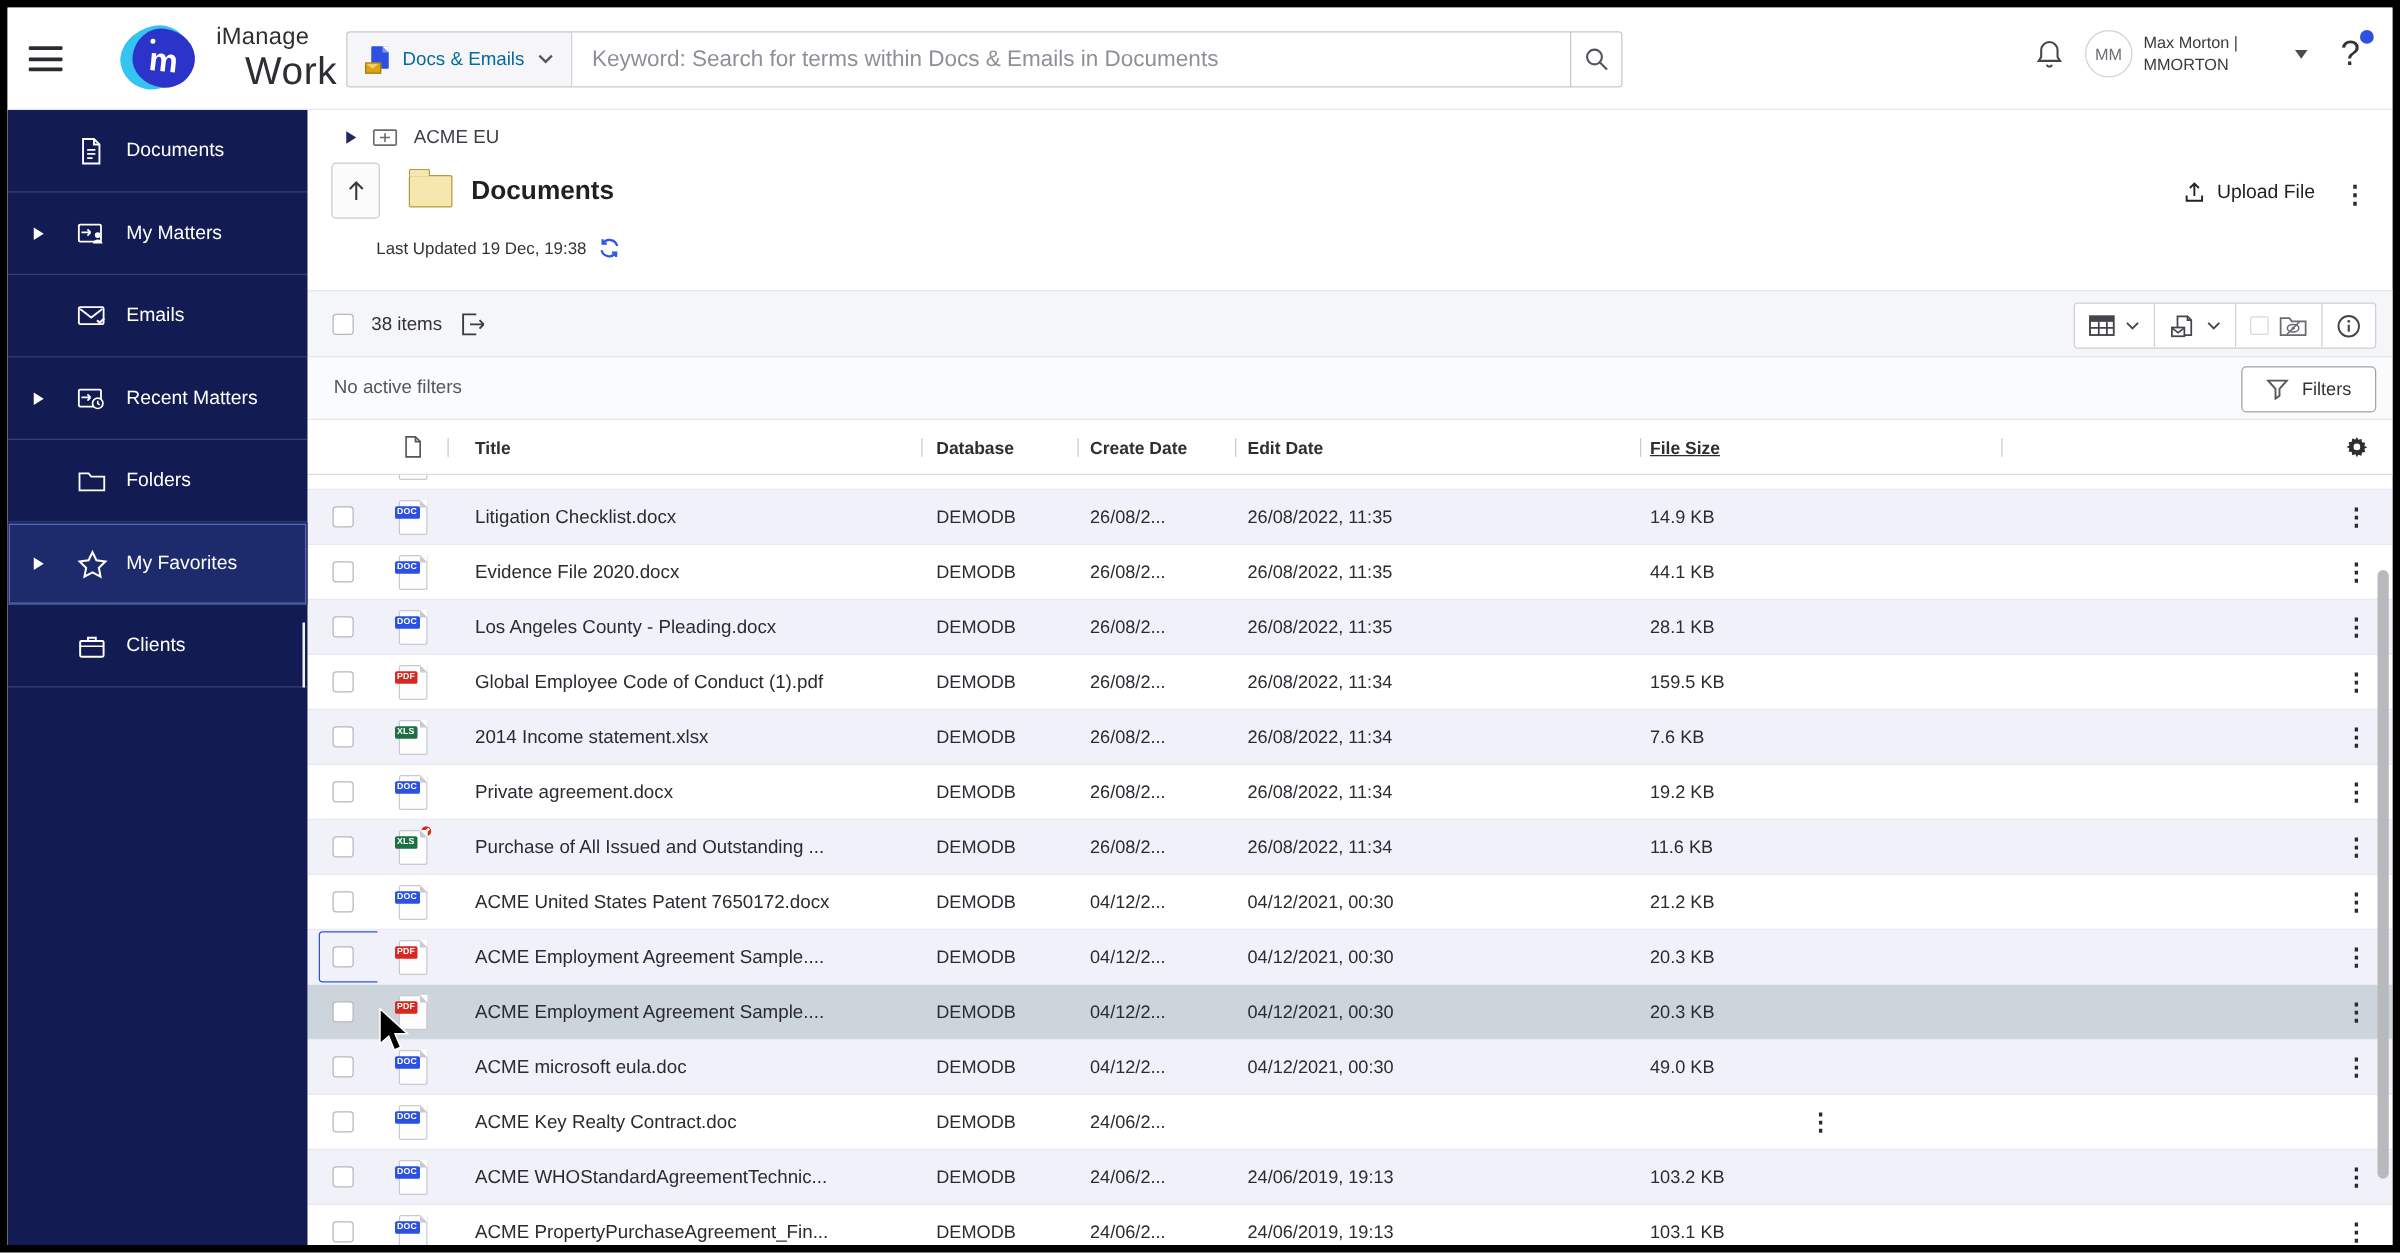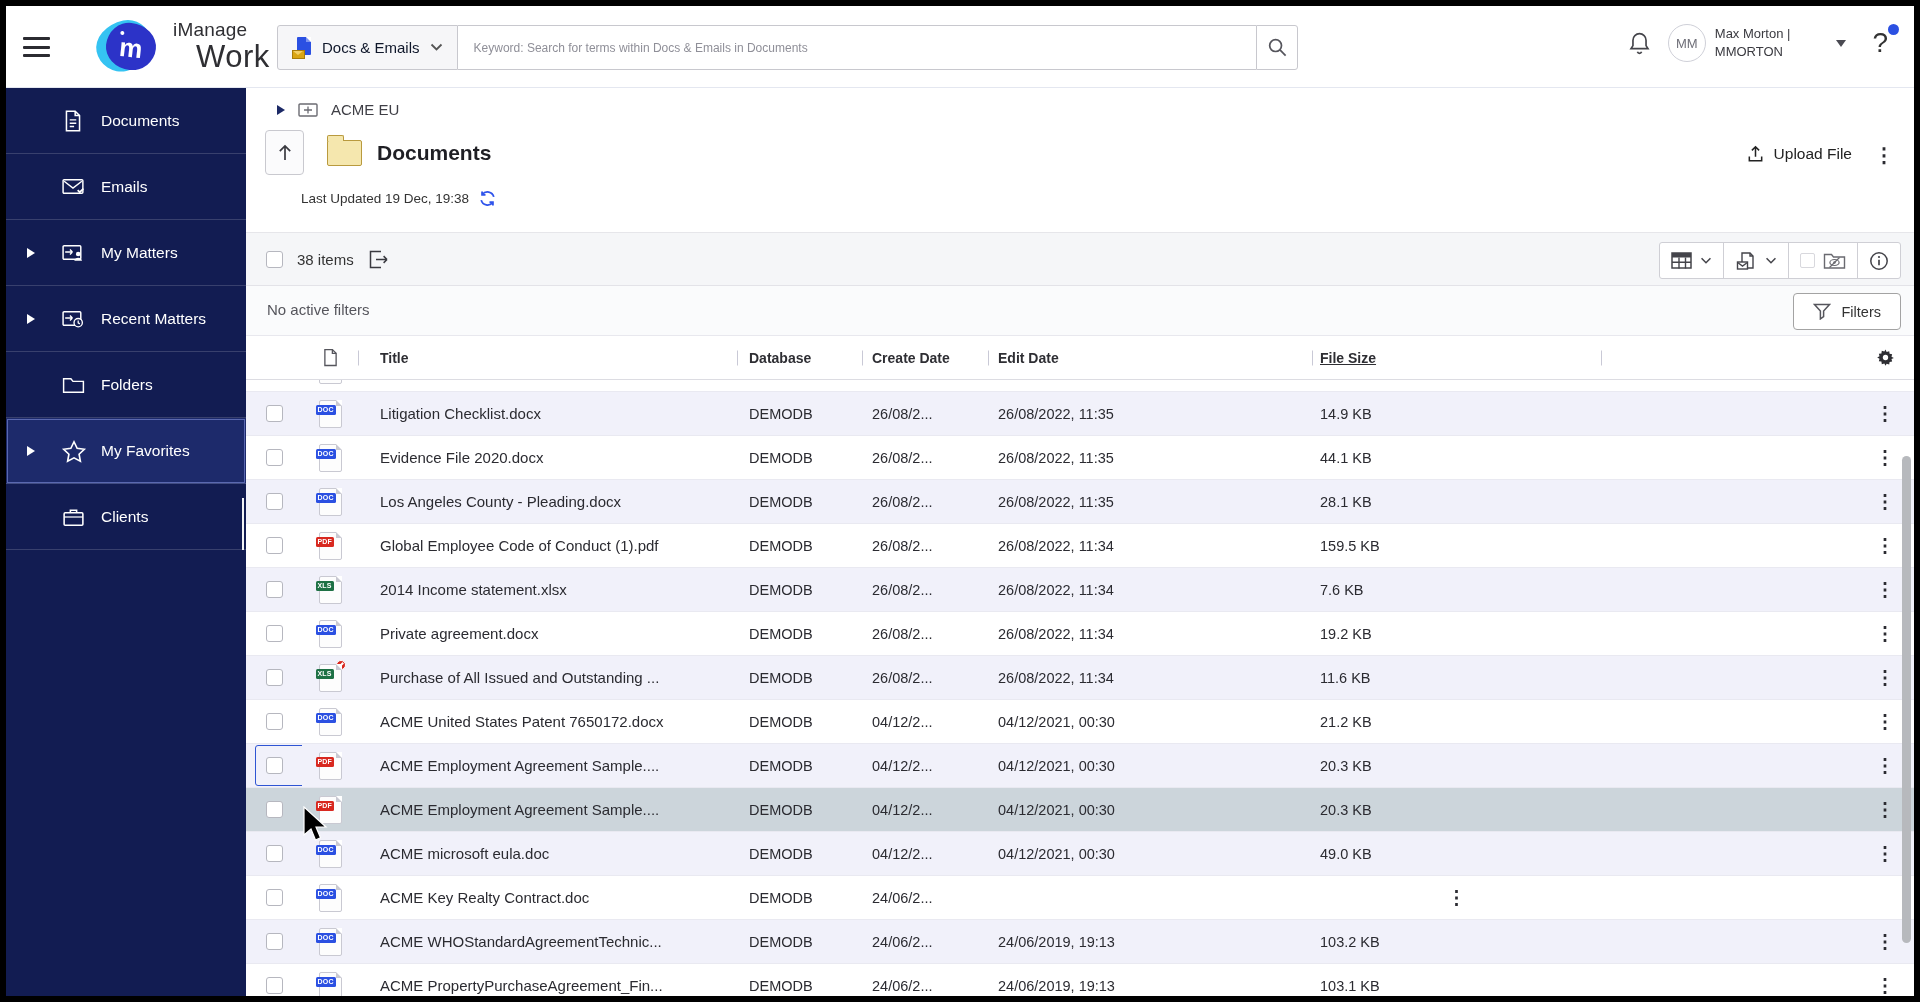--- a/index.html
+++ b/index.html
@@ -23,31 +23,31 @@
                 display:flex; align-items:center; justify-content:center; }
   .blob-front .mono { color:#fff; font-size:26px; font-weight:bold; margin-top:4px; }
   .blob-front .mdot { position:absolute; left:13px; top:9px; width:4px; height:4px; background:#fff; border-radius:50%; }
   .logo-text { line-height:1; color:#2f2f33; }
   .logo-text .l1 { font-size:19px; letter-spacing:.2px; }
   .logo-text .l2 { font-size:31px; margin-top:2px; letter-spacing:.5px;margin-left:23px; }
   
   .search { position:absolute; left:271px; top:19px; height:45px; width:1021px; display:flex; }
   .scope { display:flex; align-items:center; gap:10px; padding:0 14px; background:#f6f6f8;
            border:1px solid #c8c8ce; border-radius:3px 0 0 3px; cursor:pointer; }
-  .scope-label { font-size:15px; color:#0f172a; white-space:nowrap; }
+  .scope-label { font-size:15px; color:#0369a1; white-space:nowrap; }
   .de-icon { position:relative; width:20px; height:22px; }
   .de-icon .pg { position:absolute; left:5px; top:0; width:14px; height:18px; background:#2b50e2; border-radius:1px; }
   .de-icon .pg:after { content:""; position:absolute; right:0; top:0; border-style:solid;
                        border-width:0 5px 5px 0; border-color:#fff #fff #7e94ef #7e94ef; }
   .de-icon .env { position:absolute; left:0; bottom:0; width:13px; height:9px; background:#d9a514;
                   border:1px solid #a87c0a; }
   .de-icon .env:after { content:""; position:absolute; left:0; top:0; border-left:5.5px solid transparent;
                         border-right:5.5px solid transparent; border-top:4px solid #f3cf66; }
   .search-input { flex:1; border:1px solid #c8c8ce; border-left:none; border-right:none;
-                  font-family:"Liberation Sans",sans-serif; font-size:12px; padding:4px 16px; color:#333; outline:none; }
+                  font-family:"Liberation Sans",sans-serif; font-size:18px; padding:4px 16px; color:#333; outline:none; }
   .search-input::placeholder { color:#8f8f98; }
   .search-btn { width:42px; background:#fff; border:1px solid #c8c8ce; border-radius:0 3px 3px 0;
                 display:flex; align-items:center; justify-content:center; cursor:pointer; }
   .top-right { position:absolute; right:26px; top:18px; display:flex; align-items:center; }
   .bell { margin-right:16px; cursor:pointer; }
   .avatar { width:38px; height:38px; border-radius:50%; border:1px solid #cfd0d8; background:#fff;
             display:flex; align-items:center; justify-content:center; font-size:13px; color:#6f6f78; }
   .user-block { margin-left:9px; font-size:13px; color:#3a3a40; line-height:1.35; }
   .user-caret { margin-left:46px; width:0; height:0; border-left:5.5px solid transparent;
                 border-right:5.5px solid transparent; border-top:7px solid #4a4a52; cursor:pointer; }
@@ -210,40 +210,40 @@
     <span class="sicon">
       <svg width="24" height="24" viewBox="0 0 22 22">
           <path d="M5 2h8l4 4v14H5z" fill="none" stroke="#fff" stroke-width="1.4"></path>
           <path d="M13 2v4h4" fill="none" stroke="#fff" stroke-width="1.4"></path>
           <path d="M8 10h6M8 13h6M8 16h4" stroke="#fff" stroke-width="1.3"></path>
         </svg>
     </span>
       <span class="slabel">Documents</span>
   </div>
   <div class="side-item">
-    <span class="sicon">
-      <svg width="25" height="24" viewBox="0 0 24 22">
-          <rect x="2" y="4" width="19" height="13" rx="1" fill="none" stroke="#fff" stroke-width="1.4"></rect>
-          <path d="M3 5.5l8.5 6.5L20 5.5" fill="none" stroke="#fff" stroke-width="1.4"></path>
-          <path d="M16 14l2 2 3.5-3.5" fill="none" stroke="#fff" stroke-width="1.6"></path>
-        </svg>
-    </span>
-      <span class="slabel">Emails</span>
-  </div>
-  <div class="side-item">
     <span class="arrow"></span>
     <span class="sicon">
       <svg width="25" height="24" viewBox="0 0 24 22">
           <rect x="2" y="4" width="17" height="13" rx="1" fill="none" stroke="#fff" stroke-width="1.4"></rect>
           <path d="M4 10h7m0 0l-2.4-2.4M11 10l-2.4 2.4" stroke="#fff" stroke-width="1.3" fill="none"></path>
           <circle cx="16.5" cy="12" r="2.2" fill="#fff"></circle>
           <path d="M12.8 18.5c.4-2 1.9-3 3.7-3s3.3 1 3.7 3z" fill="#fff"></path>
         </svg>
     </span>
       <span class="slabel">My Matters</span>
+  </div>
+  <div class="side-item">
+    <span class="sicon">
+      <svg width="25" height="24" viewBox="0 0 24 22">
+          <rect x="2" y="4" width="19" height="13" rx="1" fill="none" stroke="#fff" stroke-width="1.4"></rect>
+          <path d="M3 5.5l8.5 6.5L20 5.5" fill="none" stroke="#fff" stroke-width="1.4"></path>
+          <path d="M16 14l2 2 3.5-3.5" fill="none" stroke="#fff" stroke-width="1.6"></path>
+        </svg>
+    </span>
+      <span class="slabel">Emails</span>
   </div>
   <div class="side-item">
     <span class="arrow"></span>
     <span class="sicon">
       <svg width="25" height="24" viewBox="0 0 24 22">
           <rect x="2" y="4" width="17" height="13" rx="1" fill="none" stroke="#fff" stroke-width="1.4"></rect>
           <path d="M4 10h7m0 0l-2.4-2.4M11 10l-2.4 2.4" stroke="#fff" stroke-width="1.3" fill="none"></path>
           <circle cx="16.5" cy="14.5" r="4" fill="#121c52" stroke="#fff" stroke-width="1.3"></circle>
           <path d="M16.5 12.5v2.2l1.6 1" stroke="#fff" stroke-width="1.2" fill="none"></path>
         </svg>

